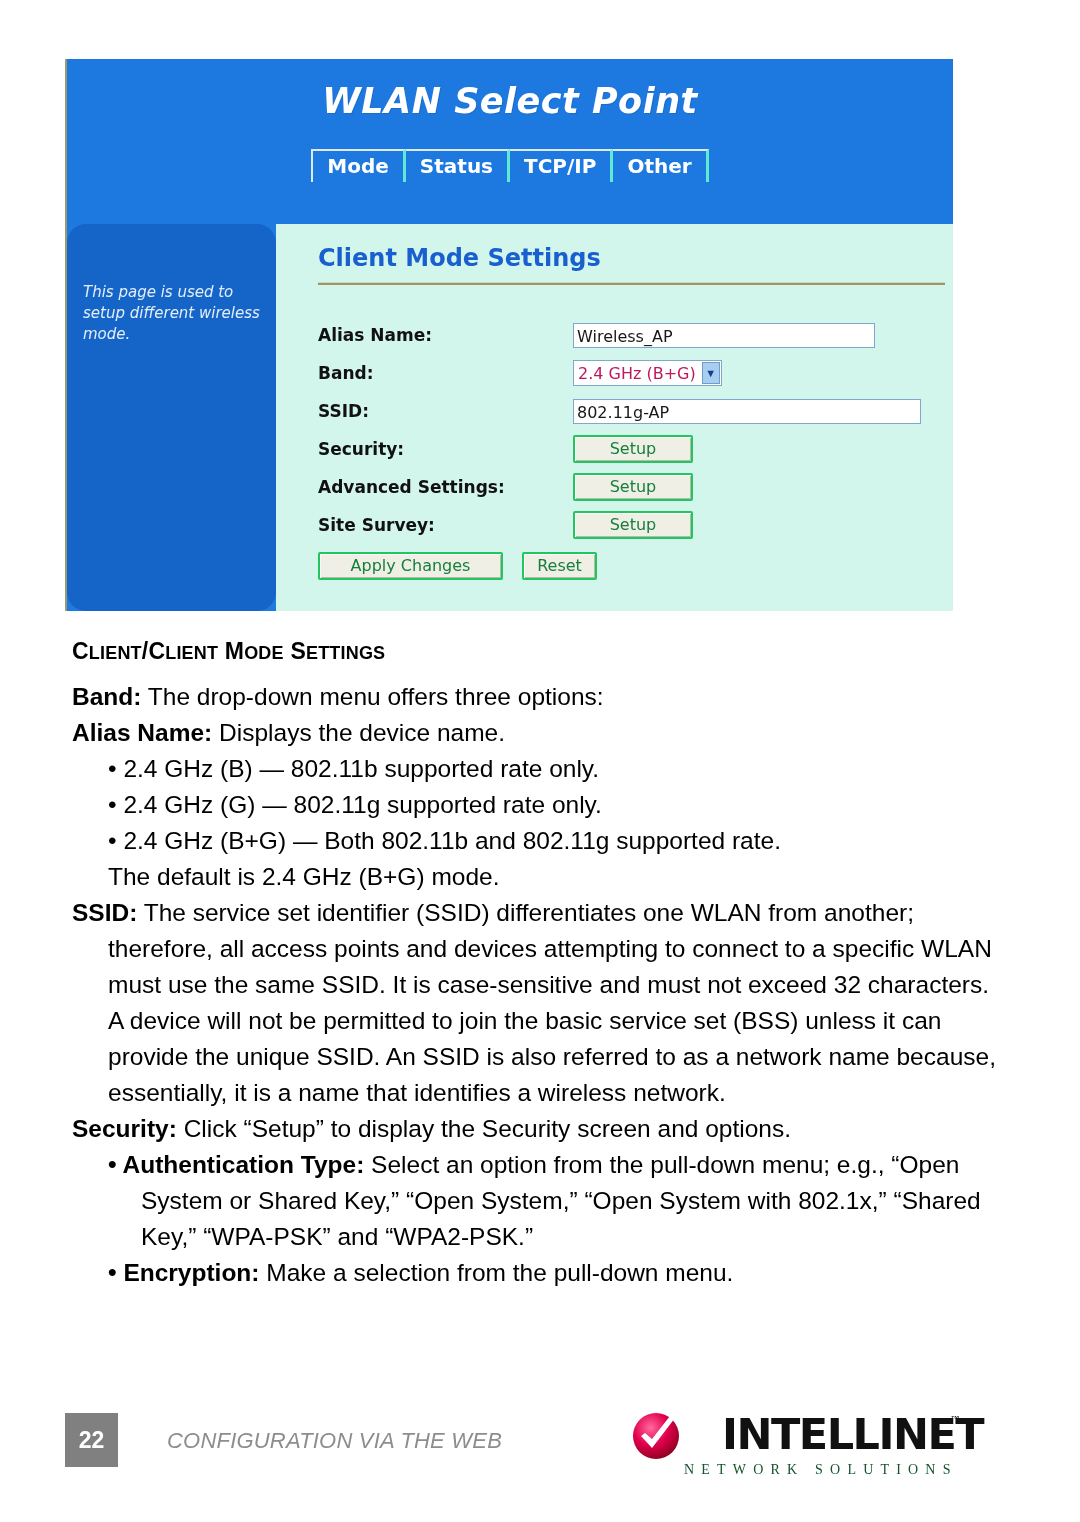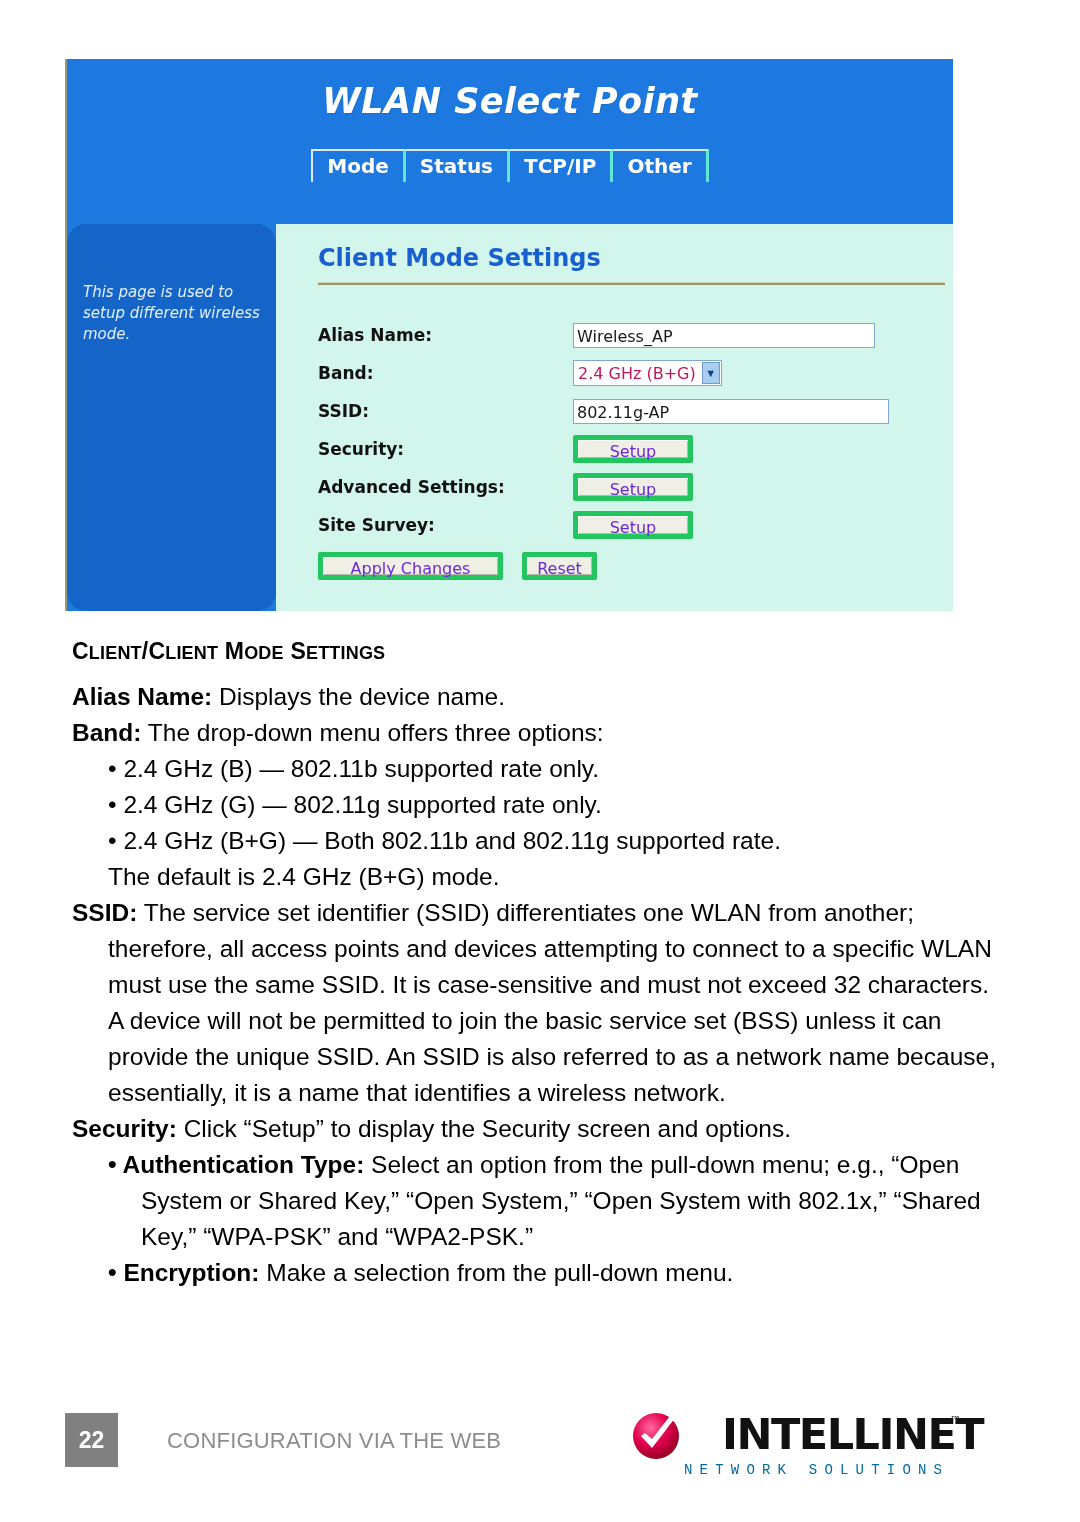--- a/index.html
+++ b/index.html
@@ -140,21 +140,21 @@
     font-family: "DejaVu Sans", sans-serif;
     font-size: 16px;
     color: #181818;
     line-height: 25px;
     padding: 0 3px;
     box-sizing: border-box;
     white-space: nowrap;
     overflow: hidden;
   }
   .w-alias { width: 302px; }
-  .w-ssid  { width: 316px; }
+  .w-ssid  { width: 348px; }
   .ss-select {
     display: inline-flex;
     align-items: center;
     height: 26px;
     background: #ffffff;
     border: 1px solid #7fa8cc;
     box-sizing: border-box;
     padding-left: 4px;
   }
   .ss-select-text {
@@ -171,25 +171,25 @@
     margin-right: 1px;
     display: flex;
     align-items: center;
     justify-content: center;
     color: #12418c;
     font-size: 11px;
     box-sizing: border-box;
   }
   .ss-btn {
     background: #efefe6;
-    border: 5px solid #22c55e;
+    border: 2px solid #22c55e;
     border-radius: 2px;
     font-family: "DejaVu Sans", sans-serif;
     font-size: 16px;
-    color: #6d28d9;
+    color: #15803d;
     text-align: center;
     box-sizing: border-box;
     height: 28px;
     line-height: 24px;
     box-shadow: inset 1px 1px 0 #ffffff, inset -1px -1px 0 #b8b8ae;
   }
   .btn-setup { width: 120px; }
   .ss-actions {
     display: flex;
     align-items: center;
@@ -268,20 +268,21 @@
     justify-content: center;
   }
   .footer-label {
     position: absolute;
     left: 167px;
     top: 28px;
     font-family: "Liberation Sans", sans-serif;
     font-size: 22px;
     color: #8d8d8d;
     letter-spacing: 0.2px;
+    font-style: italic;
   }
   .logo {
     position: absolute;
     left: 632px;
     top: 8px;
     width: 330px;
     height: 78px;
   }
   .logo-mark {
     position: absolute;
@@ -307,24 +308,24 @@
     left: 318px;
     top: 6px;
     font-family: "DejaVu Sans", sans-serif;
     font-size: 11px;
     color: #111111;
   }
   .logo-tag {
     position: absolute;
     left: 52px;
     top: 54px;
-    font-family: Liberation Mono, monospace;
+    font-family: Liberation Serif, serif;
     font-size: 14px;
     letter-spacing: 7.2px;
-    color: #0369a1;
+    color: #14532d;
     text-align: center;
   }
 </style>
 </head>
 <body>
 
 <div class="screenshot">
 
   <div class="ss-header">
     <div class="ss-title">WLAN Select Point</div>
@@ -389,23 +390,23 @@
 
       </div>
     </div>
   </div>
 </div>
 
 <div class="article">
 
   <div class="sec-head"><span>C</span><span class="sc">LIENT</span><span>/</span><span>C</span><span class="sc">LIENT</span>&nbsp;<span>M</span><span class="sc">ODE</span>&nbsp;<span>S</span><span class="sc">ETTINGS</span></div>
 
+  <p class="para"><b>Band:</b><span> The drop-down menu offers three options:</span></p>
+
   <p class="para"><b>Alias Name:</b><span> Displays the device name.</span></p>
-
-  <p class="para"><b>Band:</b><span> The drop-down menu offers three options:</span></p>
 
   <p class="bullet">• 2.4 GHz (B) — 802.11b supported rate only.</p>
   <p class="bullet">• 2.4 GHz (G) — 802.11g supported rate only.</p>
   <p class="bullet">• 2.4 GHz (B+G) — Both 802.11b and 802.11g supported rate.</p>
   <p class="plainline">The default is 2.4 GHz (B+G) mode.</p>
 
   <p class="para"><b>SSID:</b><span> The service set identifier (SSID) differentiates one WLAN from another; therefore, all access points and devices attempting to connect to a specific WLAN must use the same SSID. It is case-sensitive and must not exceed 32 characters. A device will not be permitted to join the basic service set (BSS) unless it can provide the unique SSID. An SSID is also referred to as a network name because, essentially, it is a name that identifies a wireless network.</span></p>
 
   <p class="para"><b>Security:</b><span> Click “Setup” to display the Security screen and options.</span></p>
 

